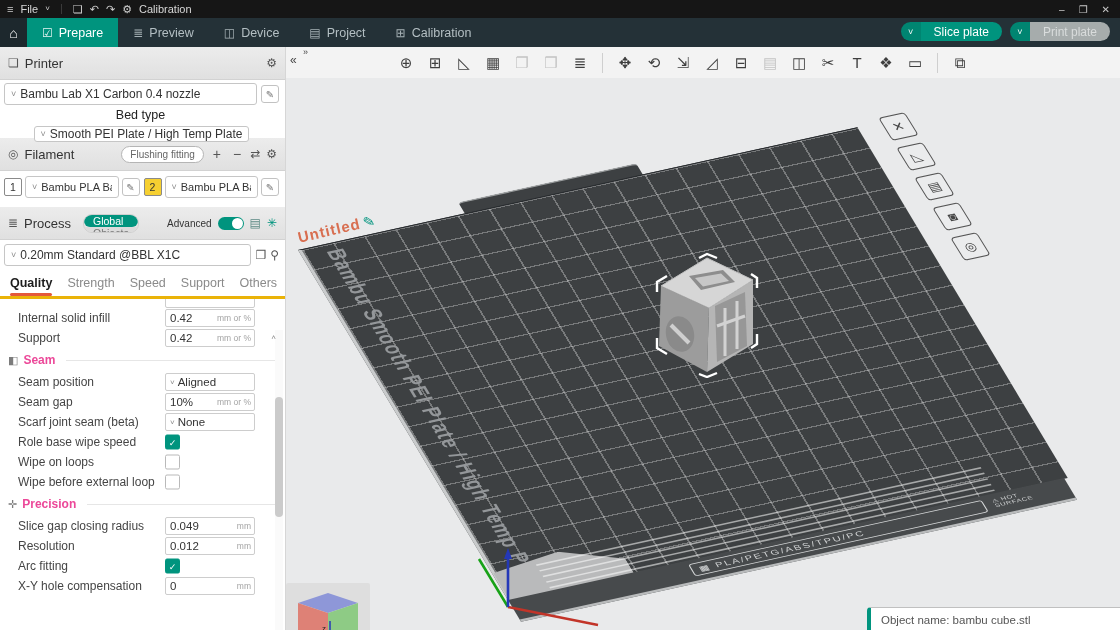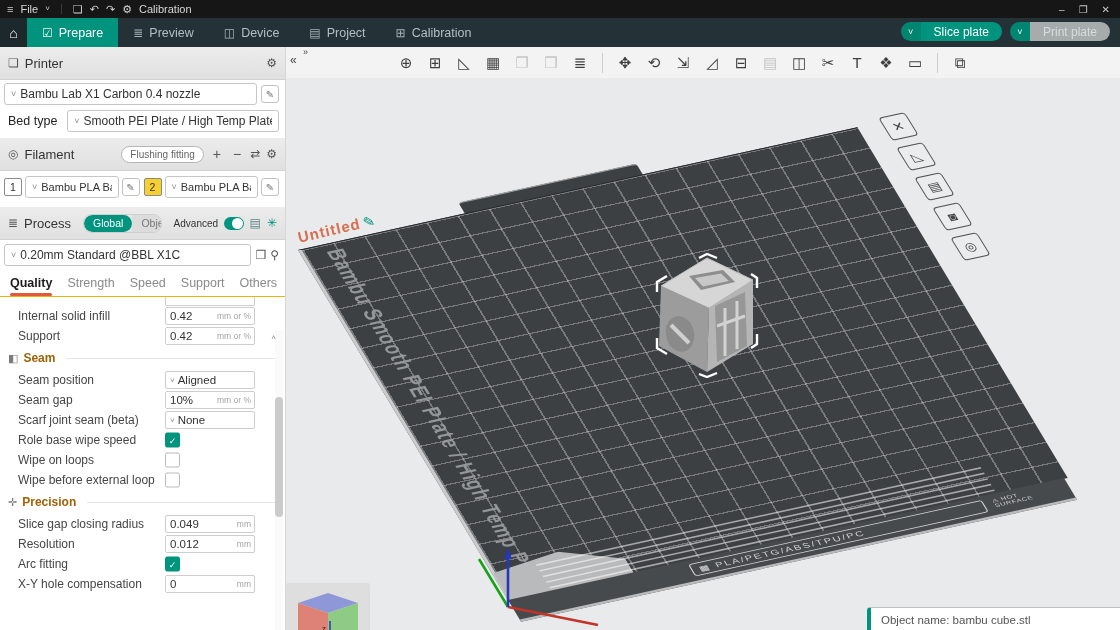--- a/index.html
+++ b/index.html
@@ -47,21 +47,21 @@
           display:flex;align-items:center;justify-content:center;flex:none;background:#fff;}
   .scope-toggle{display:flex;height:17px;border-radius:9px;overflow:hidden;font-size:10.5px;border:1px solid #cfcfcf;}
   .scope-toggle .seg{display:flex;align-items:center;padding:0 9px;background:#dcdcdc;color:#777;}
   .scope-toggle .seg.on{background:#00947e;color:#fff;border-radius:9px;}
   .adv-label{font-size:10px;color:#333;}
   .switch{width:26px;height:13px;border-radius:7px;background:#00947e;position:relative;}
   .switch::after{content:"";position:absolute;right:1px;top:1px;width:11px;height:11px;border-radius:50%;background:#fff;}
   .hdr-ic{font-size:12px;color:#5c8a84;}
   .hdr-ic.teal{color:#00947e;}
   
-  .ptabs{height:26px;display:flex;align-items:flex-start;padding:0 10px;border-bottom:1px solid #eab308;}
+  .ptabs{height:26px;display:flex;align-items:flex-start;padding:0 10px;border-bottom:3px solid #eab308;}
   .p-tab{margin-right:15px;font-size:12.5px;color:#8a8a8a;position:relative;height:100%;display:flex;align-items:center;}
   .p-tab.active{color:#1d1d1d;font-weight:bold;}
   .p-tab.active::after{content:"";position:absolute;left:0;right:0;bottom:0;height:3px;background:#e4593b;border-radius:2px;}
   
   .params{position:relative;height:347px;overflow:hidden;}
   .p-row{position:relative;height:20px;display:flex;align-items:center;padding-left:18px;}
   .p-row.partial{height:9px;}
   .p-label{font-size:12px;color:#454545;white-space:nowrap;}
   .p-ctl{position:absolute;left:165px;top:50%;transform:translateY(-50%);text-align:right;}
   .p-input{width:80px;height:16px;border:1px solid #cdcdcd;border-radius:2px;background:#fff;
@@ -69,21 +69,21 @@
   .p-input .unit{position:absolute;right:3px;font-size:8.5px;color:#a3a3a3;}
   .p-input.disabled{background:#f4f4f4;border-color:#dedede;color:#9a9a9a;}
   .p-select{width:80px;height:16px;border:1px solid #cdcdcd;border-radius:2px;background:#fff;
             display:flex;align-items:center;gap:3px;padding:0 4px;font-size:11.5px;color:#333;}
   .p-select .chev{color:#8a8a8a;font-size:8px;}
   .p-check{width:13px;height:13px;border:1px solid #b9b9b9;border-radius:2px;background:#fff;
            display:flex;align-items:center;justify-content:center;font-size:9px;color:#fff;}
   .p-check.checked{background:#00947e;border-color:#00947e;}
   .p-section{height:24px;display:flex;align-items:center;gap:5px;padding-left:8px;}
   .p-section .ic{color:#7c7c7c;font-size:11px;}
-  .p-section .tt{font-size:12px;font-weight:bold;color:#a16207;text-align:right;}
+  .p-section .tt{font-size:12px;font-weight:bold;color:#ec4899;text-align:right;}
   .p-section .rule{flex:1;height:1px;background:#e6e6e6;margin:0 10px 0 6px;}
   .scroll-track{position:absolute;right:2px;top:283px;bottom:0;width:8px;background:#fafafa;}
   .scroll-thumb{position:absolute;right:2px;top:350px;width:8px;height:120px;background:#cbcbcb;border-radius:4px;}
   .scroll-up{position:absolute;right:9px;top:286px;font-size:8px;color:#8a8a8a;}
   
   .viewport{position:absolute;left:286px;top:47px;right:0;bottom:0;background:#e9eaeb;overflow:hidden;}
   .vp-toolbar{position:absolute;left:0;top:0;right:0;height:31px;background:#f3f3f3;
               display:flex;align-items:center;justify-content:center;gap:3px;padding-right:40px;}
   .tb-icon{width:26px;height:26px;display:flex;align-items:center;justify-content:center;
            font-size:15px;color:#3f3f3f;border-radius:3px;}
@@ -197,21 +197,21 @@
       <span class="spacer"></span>
       <span class="gear">⚙</span>
     </div>
     <div class="row">
       <div class="sel">
         <span class="chev">˅</span>
         <span class="val">Bambu Lab X1 Carbon 0.4 nozzle</span>
       </div>
       <span class="editbtn">✎</span>
     </div>
-    <div class="row" style="height:26px;">
+    <div class="row" style="height:26px;flex-direction:column;">
       <span class="bedlabel">Bed type</span>
       <div class="sel">
         <span class="chev">˅</span>
         <span class="val">Smooth PEI Plate / High Temp Plate</span>
       </div>
     </div>
 
     <div class="sec-head" style="margin-top:4px;">
       <span class="si">◎</span>
       <span class="st">Filament</span>
@@ -237,21 +237,21 @@
             <span class="chev">˅</span>
             <span class="val" style="font-size:11px;">Bambu PLA Basic</span>
           </span>
           <span class="editbtn">✎</span>
         </div>
       </div>
 
     <div class="sec-head" style="margin-top:4px;">
       <span class="si">≣</span>
       <span class="st">Process</span>
-      <div class="scope-toggle" style="margin-left:6px;">
+      <div class="scope-toggle" style="margin-left:6px;flex-direction:column;">
         <span class="seg on">Global</span>
         <span class="seg">Objects</span>
       </div>
       <span class="spacer"></span>
       <span class="adv-label">Advanced</span>
       <span class="switch"></span>
       <span class="hdr-ic">▤</span>
       <span class="hdr-ic teal">✳</span>
     </div>
     <div class="row" style="height:30px;">

